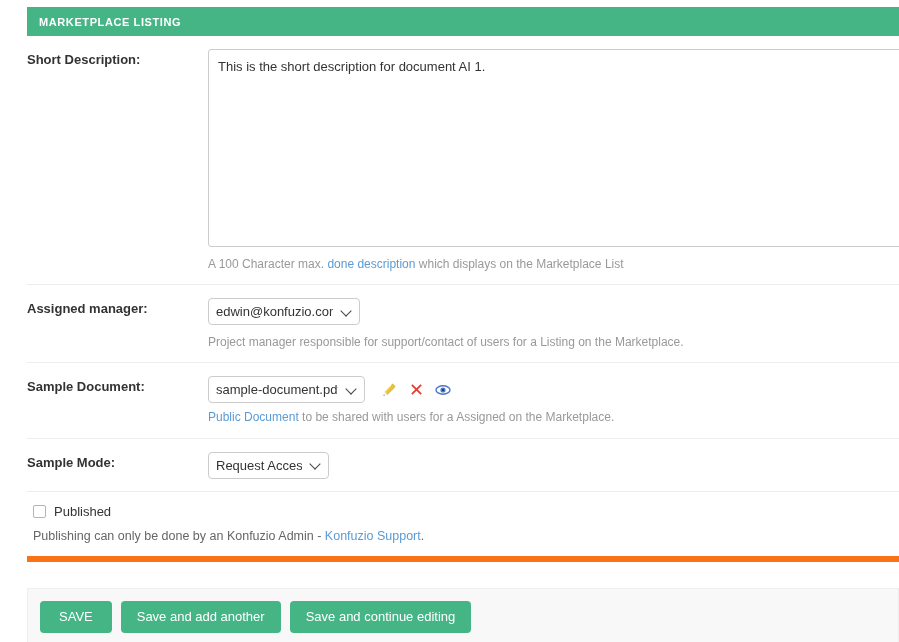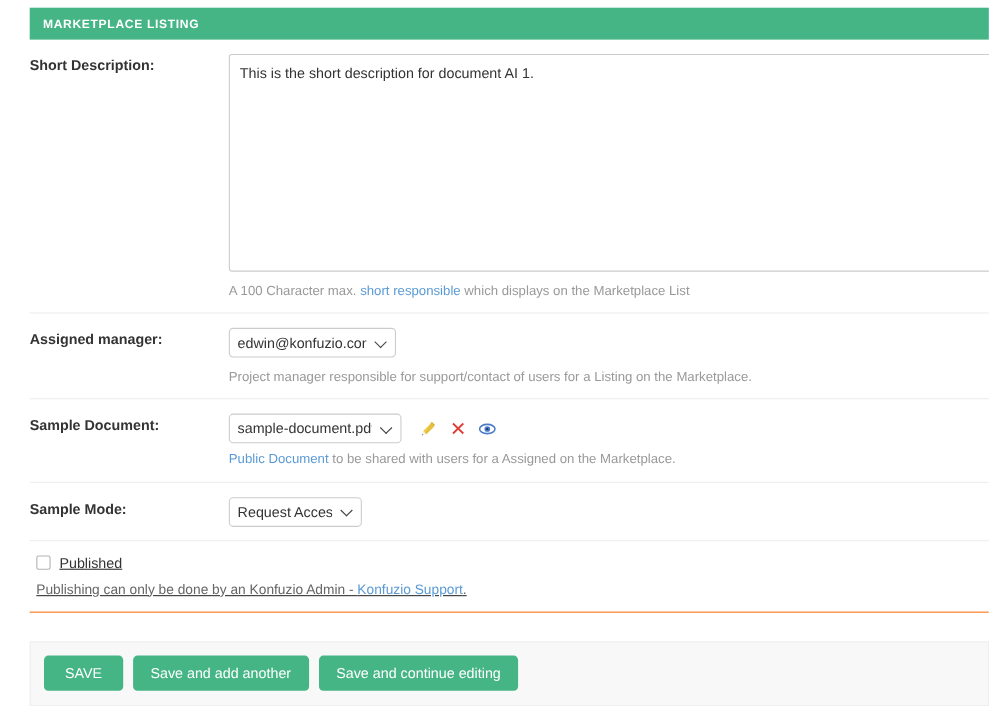--- a/index.html
+++ b/index.html
@@ -135,23 +135,22 @@
     display: inline-flex;
     align-items: center;
     justify-content: center;
     cursor: pointer;
   }
 
   
   .check-row {
     margin-left: 27px;
     width: 872px;
-    border-bottom: 1px solid #f97316;
+    border-bottom: 6px solid #f97316;
     padding: 12px 0 13px 6px;
-    text-decoration: underline;
   }
   .checkbox-line {
     display: flex;
     align-items: center;
     gap: 8px;
   }
   .checkbox {
     width: 13px; height: 13px;
     border: 1px solid #b3b3b3;
     border-radius: 2px;
@@ -202,21 +201,21 @@
   </div>
 
   <div class="row">
     <div class="row-label">Short Description:</div>
     <div class="row-field">
       <div class="textarea-box">
         <span>This is the short description for document AI 1.</span>
         <span class="grip"></span>
       </div>
       <div class="help">
-        <span>A 100 Character max. </span><a class="link" href="#">short responsible</a><span> which displays on the Marketplace List</span>
+        <span>A 100 Character max. </span><a class="link" href="#">done description</a><span> which displays on the Marketplace List</span>
       </div>
     </div>
   </div>
 
   <div class="row">
     <div class="row-label">Assigned manager:</div>
     <div class="row-field">
       <div class="field-line">
         <span class="select-wrap">
           <select class="select" style="width:152px">

